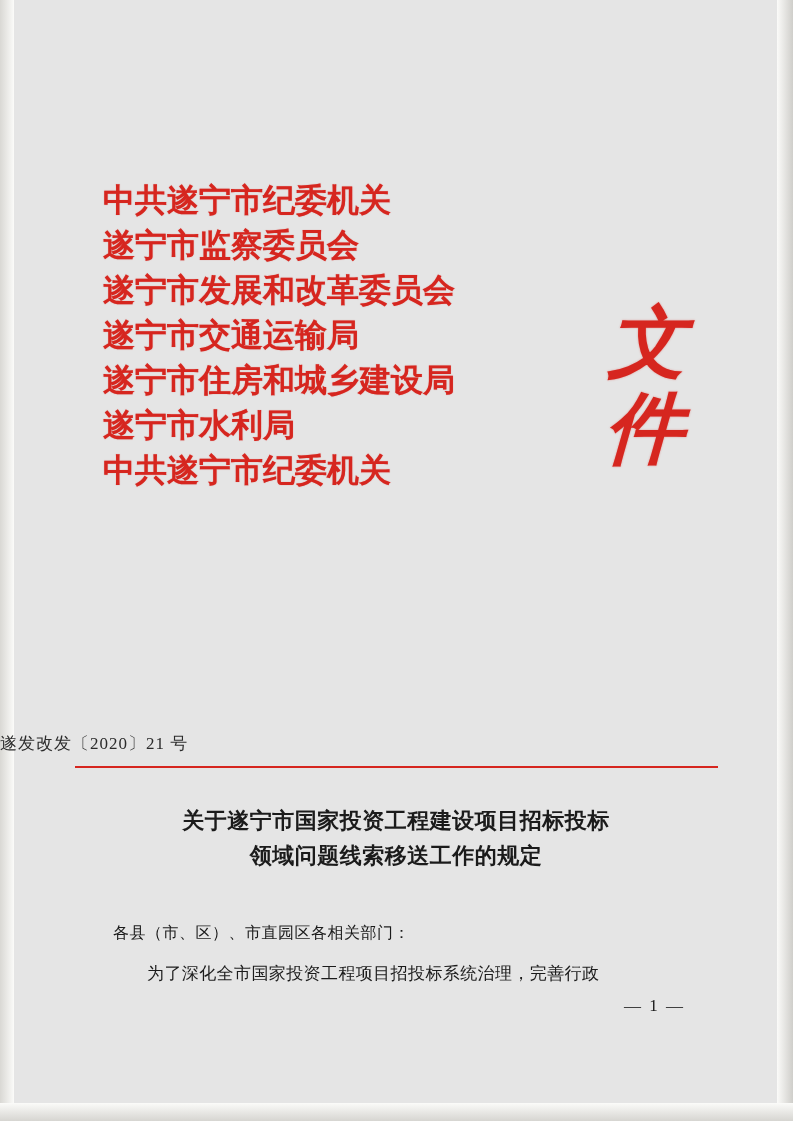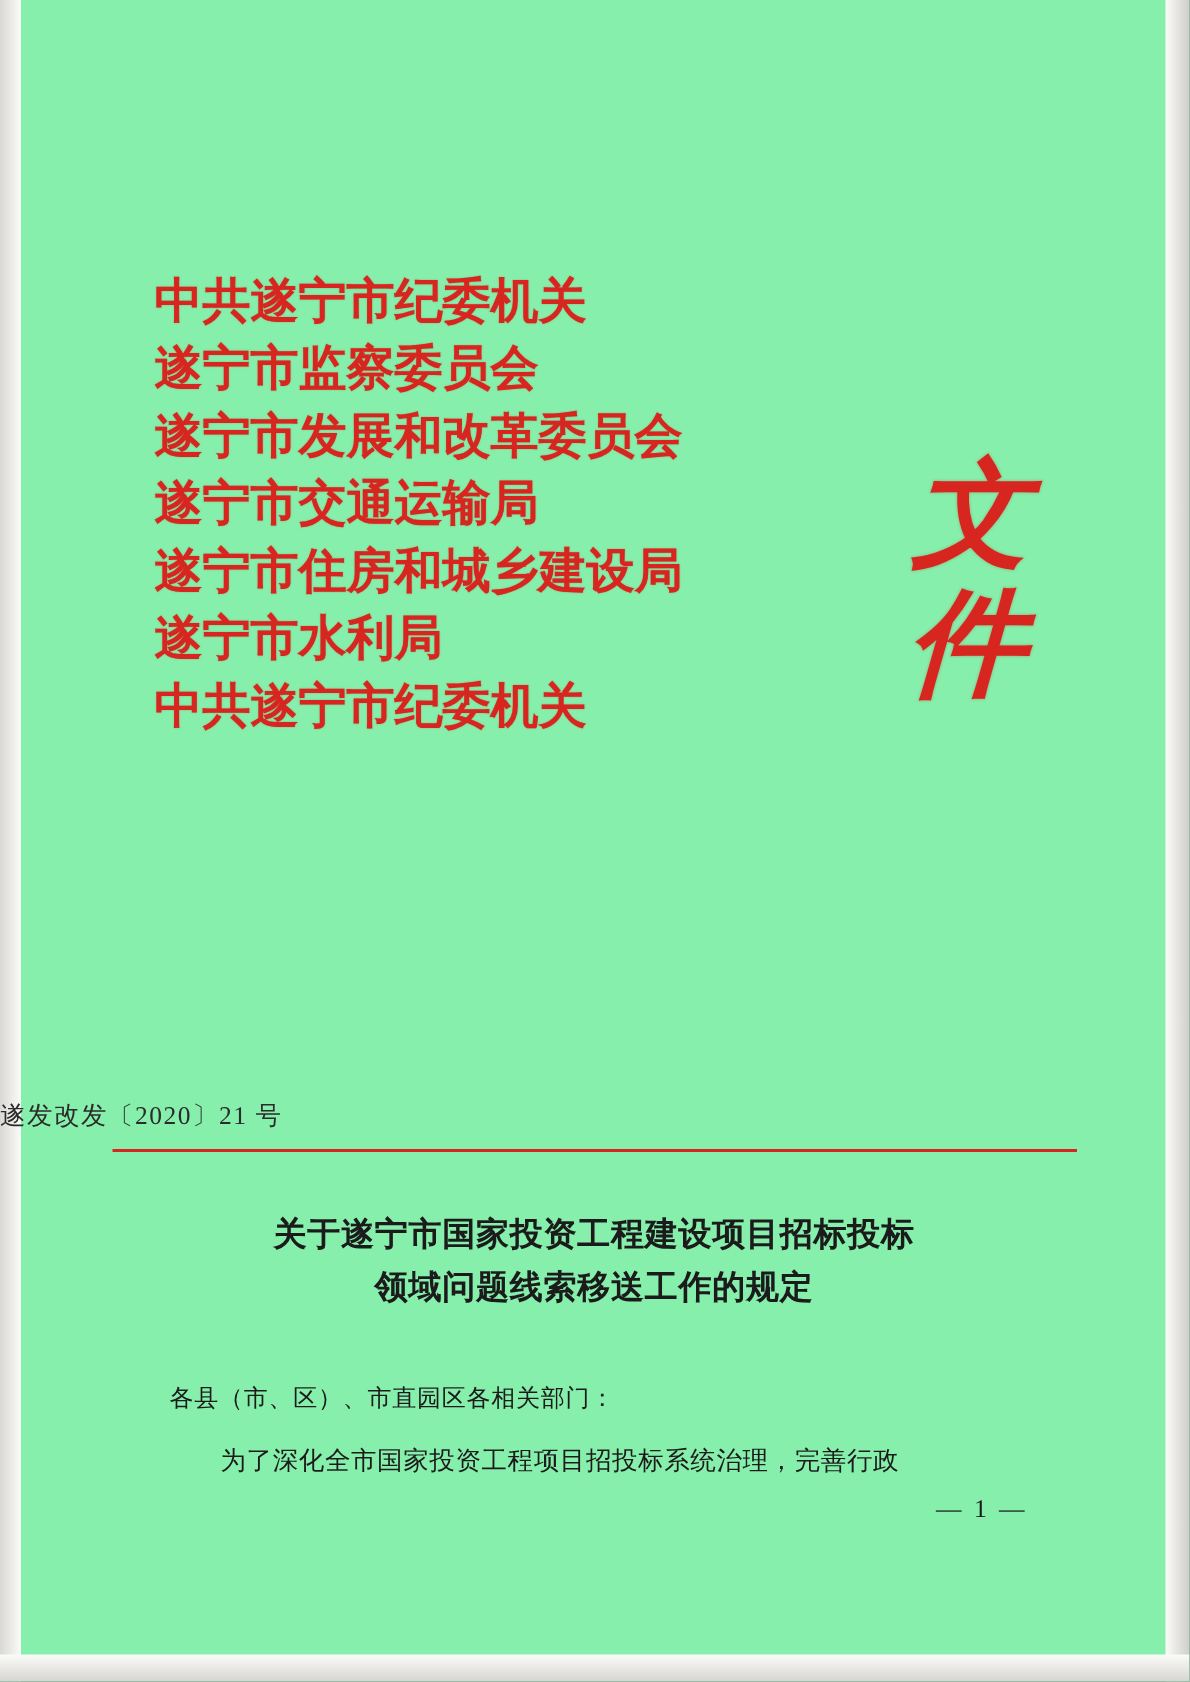--- a/index.html
+++ b/index.html
@@ -7,21 +7,21 @@
     padding: 0;
     background: #8f8f8f;
   }
   body {
     font-family: "Liberation Serif", serif;
   }
   .page {
     position: relative;
     width: 793px;
     height: 1121px;
-    background: #86efac;
+    background: #e5e5e5;
     overflow: hidden;
   }
   
   .scan-edge-left {
     position: absolute;
     left: 0; top: 0;
     width: 14px; height: 100%;
     background: linear-gradient(to right, #d9d8d4, #fbfbf9);
   }
   .scan-edge-right {
@@ -112,21 +112,21 @@
     background: #d6261f;
   }
 
   
   .doc-title {
     position: absolute;
     left: 96px;
     top: 805px;
     width: 600px;
     text-align: center;
-    font-family: Liberation Sans, sans-serif;
+    font-family: Liberation Mono, monospace;
     font-weight: bold;
     font-size: 22px;
     line-height: 35px;
     color: #1b1b1b;
     letter-spacing: 0.5px;
   }
 
   
   .salutation {
     position: absolute;

